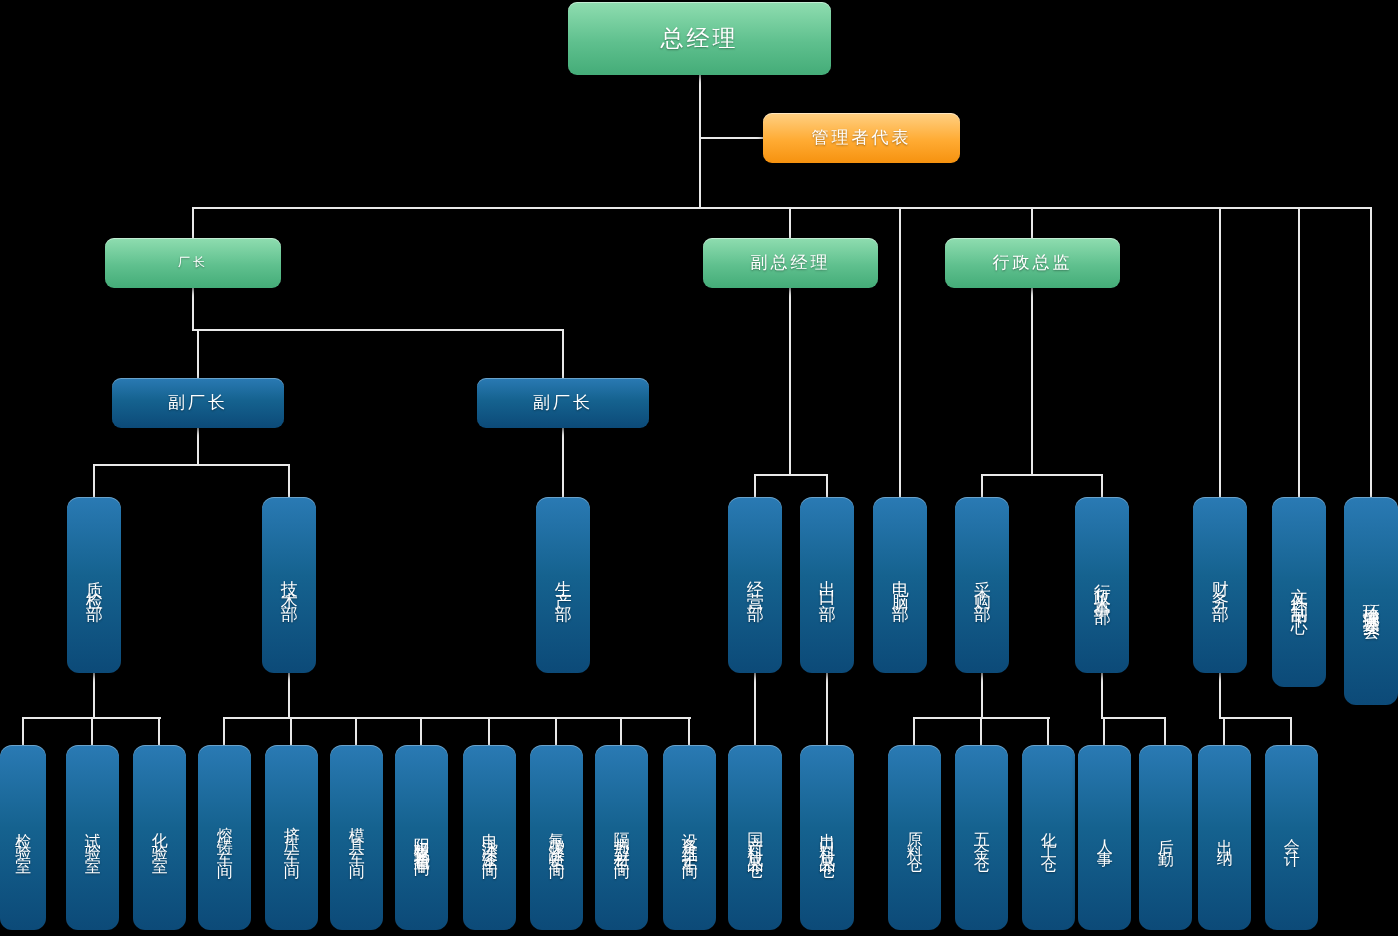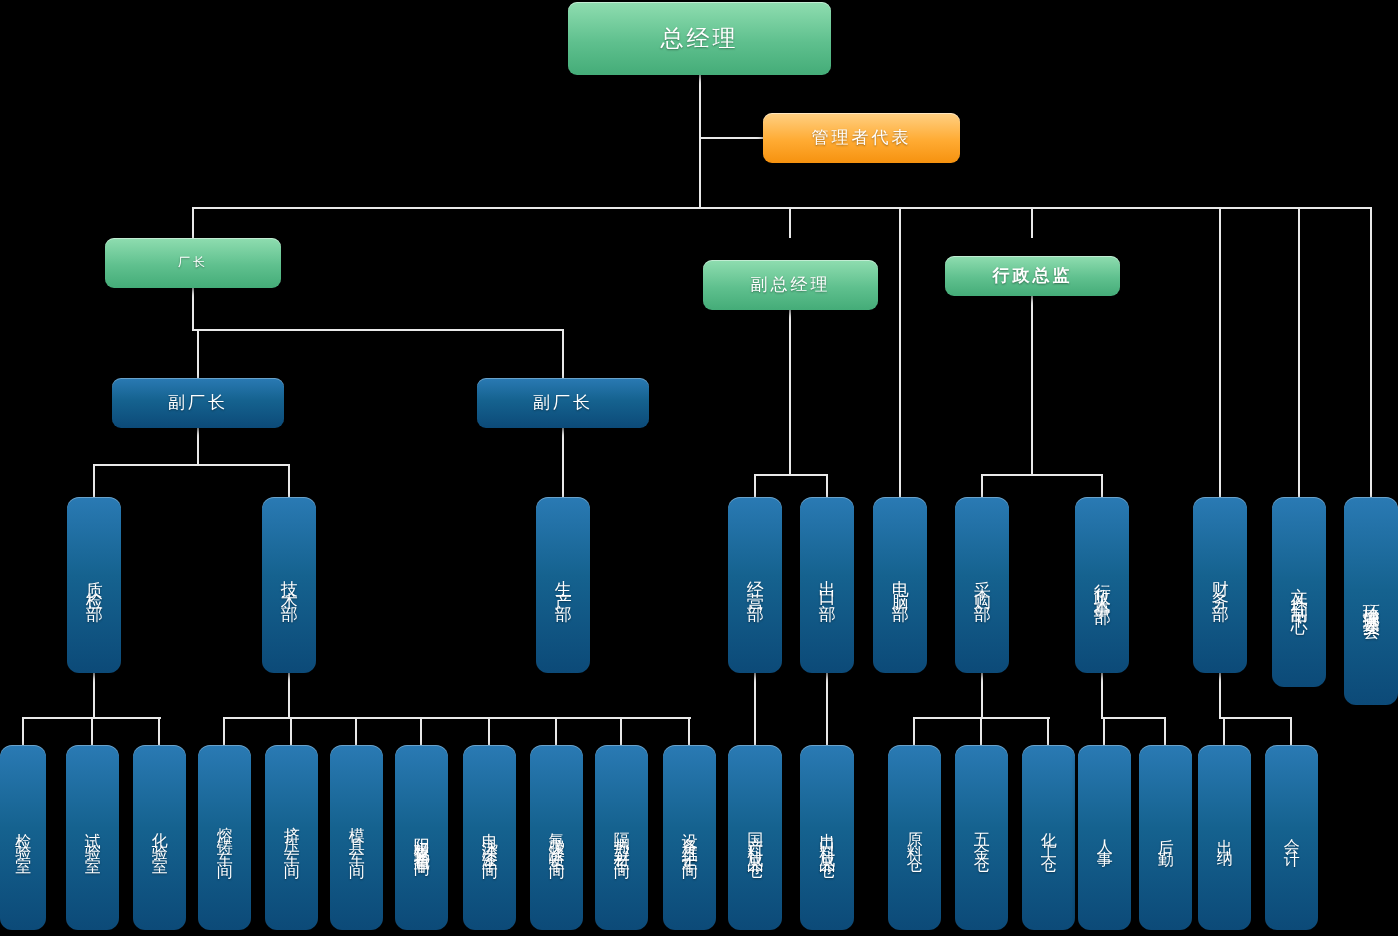--- a/index.html
+++ b/index.html
@@ -94,24 +94,24 @@
   <div id="nodes">
       <div class="node green h" style="left: 568px; top: 2px; width: 263px; height: 73px;">
         <span class="label" style="font-size: 23px; letter-spacing: 3px;">总经理</span>
       </div>
       <div class="node orange h" style="left: 763px; top: 113px; width: 197px; height: 50px;">
         <span class="label" style="font-size: 17px; letter-spacing: 3px; text-align: center;">管理者代表</span>
       </div>
       <div class="node green h" style="left: 105px; top: 238px; width: 176px; height: 50px;">
         <span class="label" style="font-size: 12px; letter-spacing: 3px;">厂长</span>
       </div>
-      <div class="node green h" style="left: 703px; top: 238px; width: 175px; height: 50px; margin-top: 22px;">
+      <div class="node green h" style="left: 703px; top: 238px; width: 175px; height: 50px;">
         <span class="label" style="font-size: 17px; letter-spacing: 3px;">副总经理</span>
       </div>
-      <div class="node green h" style="left: 945px; top: 256px; width: 175px; height: 40px; font-weight: bold;">
+      <div class="node green h" style="left: 945px; top: 238px; width: 175px; height: 50px;">
         <span class="label" style="font-size: 17px; letter-spacing: 3px;">行政总监</span>
       </div>
       <div class="node blue h" style="left: 112px; top: 378px; width: 172px; height: 50px;">
         <span class="label" style="font-size: 17px; letter-spacing: 3px;">副厂长</span>
       </div>
       <div class="node blue h" style="left: 477px; top: 378px; width: 172px; height: 50px;">
         <span class="label" style="font-size: 17px; letter-spacing: 3px;">副厂长</span>
       </div>
       <div class="node blue v" style="left: 67px; top: 497px; width: 54px; height: 176px;">
         <span class="label" style="font-size: 17px; letter-spacing: 12px;">质检部</span>

